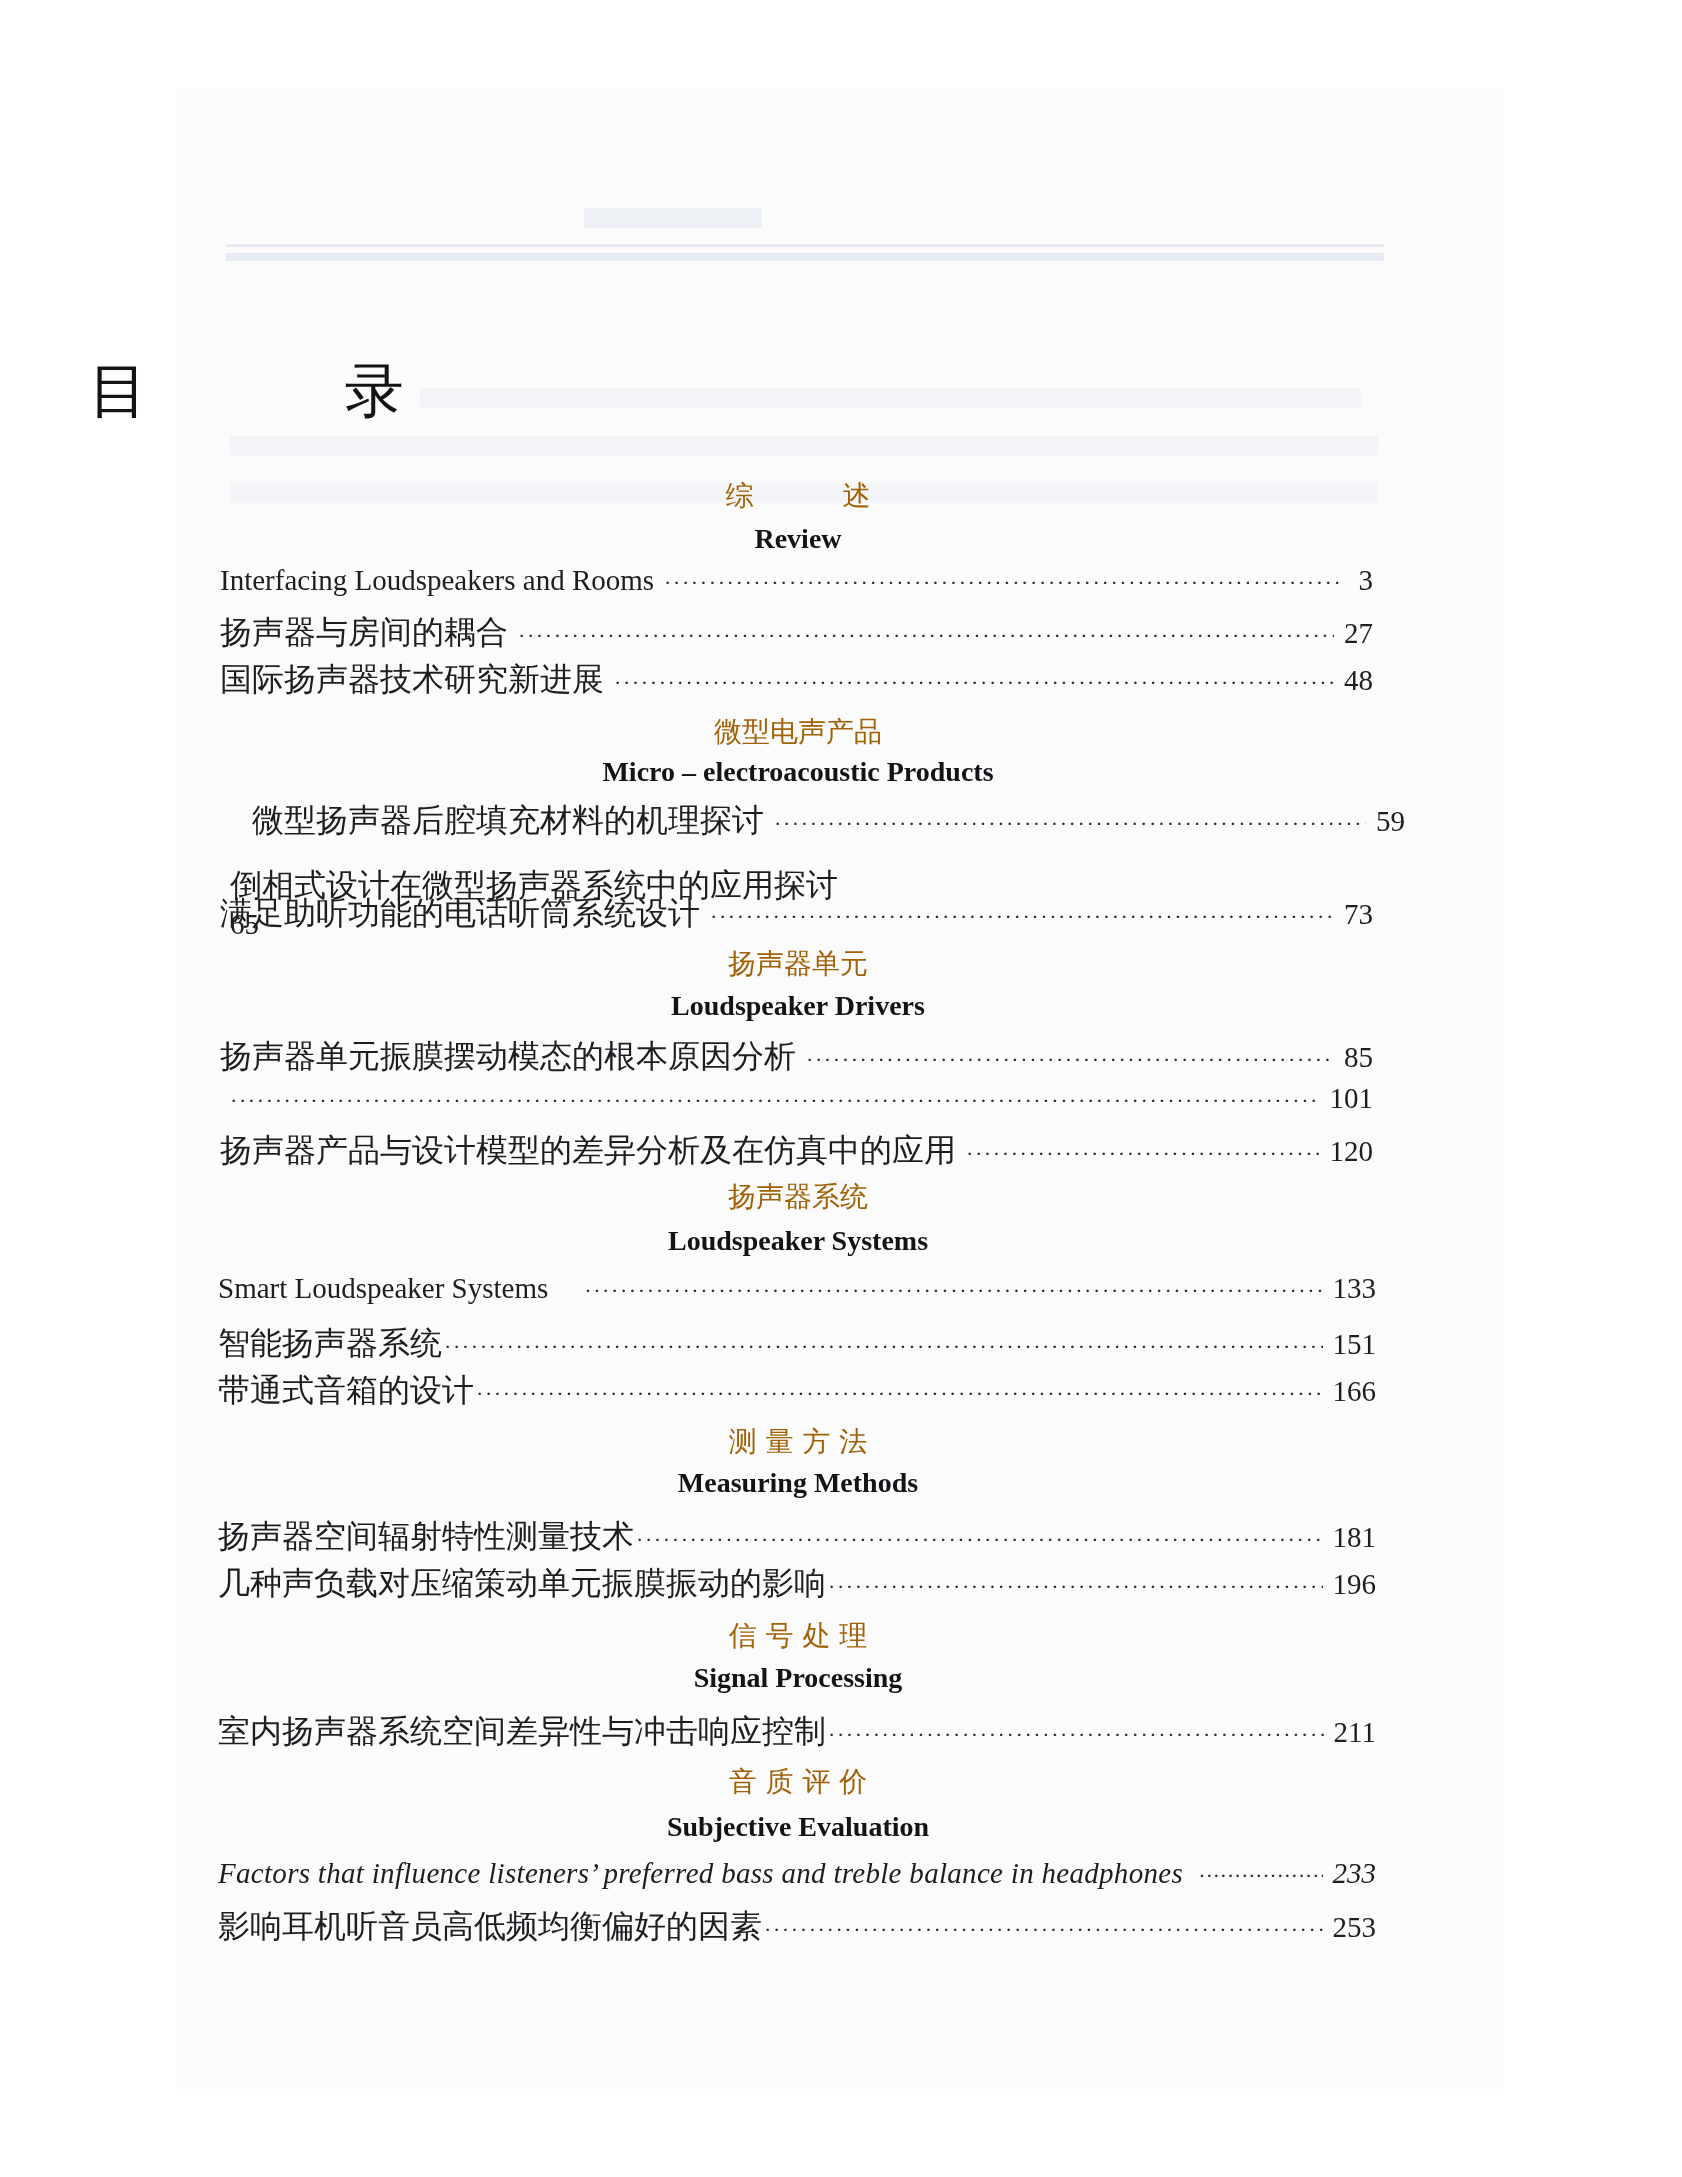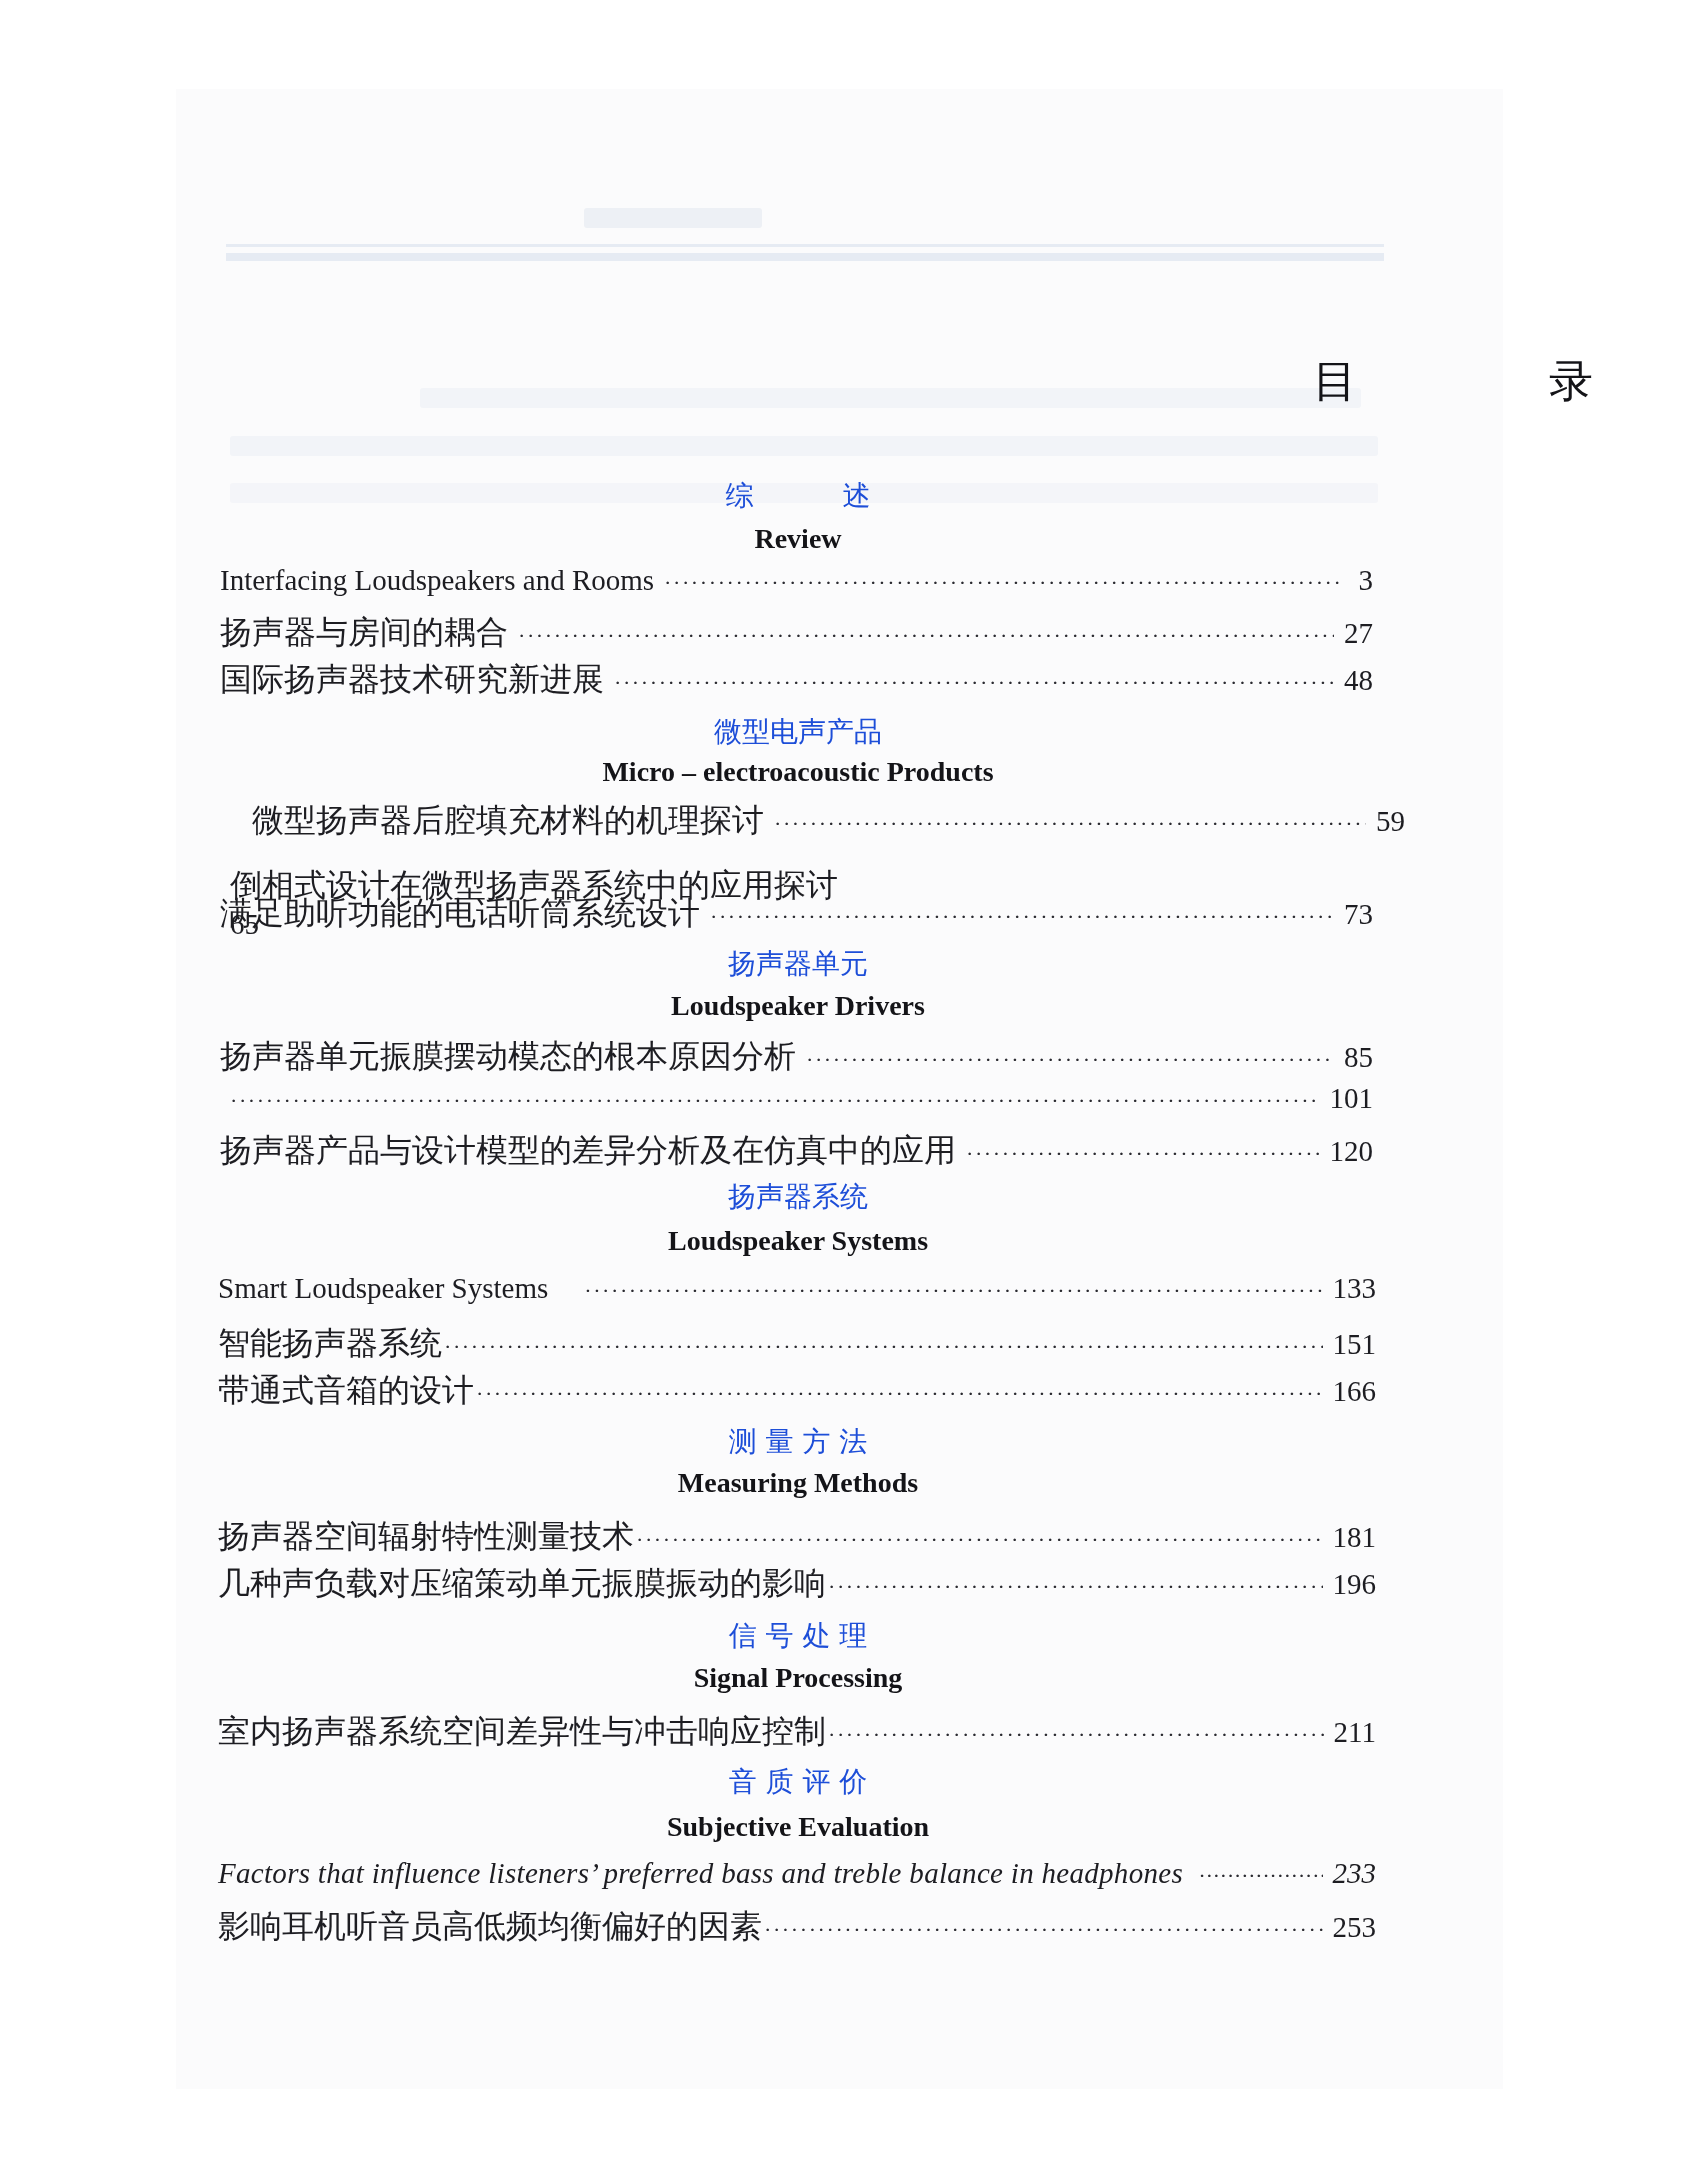--- a/index.html
+++ b/index.html
@@ -13,27 +13,27 @@
     position: absolute; left: 176px; top: 89px; width: 1327px; height: 2000px;
     background: #fbfbfc;
   }
   .bleed-rule {
     position: absolute; left: 226px; width: 1158px; background: #e6ebf3;
   }
   .bleed-text {
     position: absolute; height: 20px; background: #edf0f5; border-radius: 3px;
   }
   .title {
-    position: absolute; left: 0; width: 1682px; top: 352px; text-align: right;
-    font-family: "DejaVu Sans", sans-serif; font-size: 44px; letter-spacing: 89px;
+    position: absolute; left: 0; width: 1682px; top: 352px; text-align: left;
+    font-family: "DejaVu Sans", sans-serif; font-size: 59px; letter-spacing: 89px;
     text-indent: 89px; color: #141418;
   }
   .cat-zh {
     position: absolute; left: 0; width: 1596px; text-align: center;
-    font-family: "DejaVu Sans", sans-serif; font-size: 28px; color: #1d4ed8;
+    font-family: "DejaVu Sans", sans-serif; font-size: 28px; color: #a16207;
   }
   .cat-en {
     position: absolute; left: 0; width: 1596px; text-align: center;
     font-family: "Liberation Serif", serif; font-weight: bold; font-size: 28px;
     color: #141418;
   }
   .entry {
     position: absolute; left: 220px; width: 1153px; height: 40px;
     display: flex; align-items: baseline;
     font-size: 29px; color: #1d1d22;

